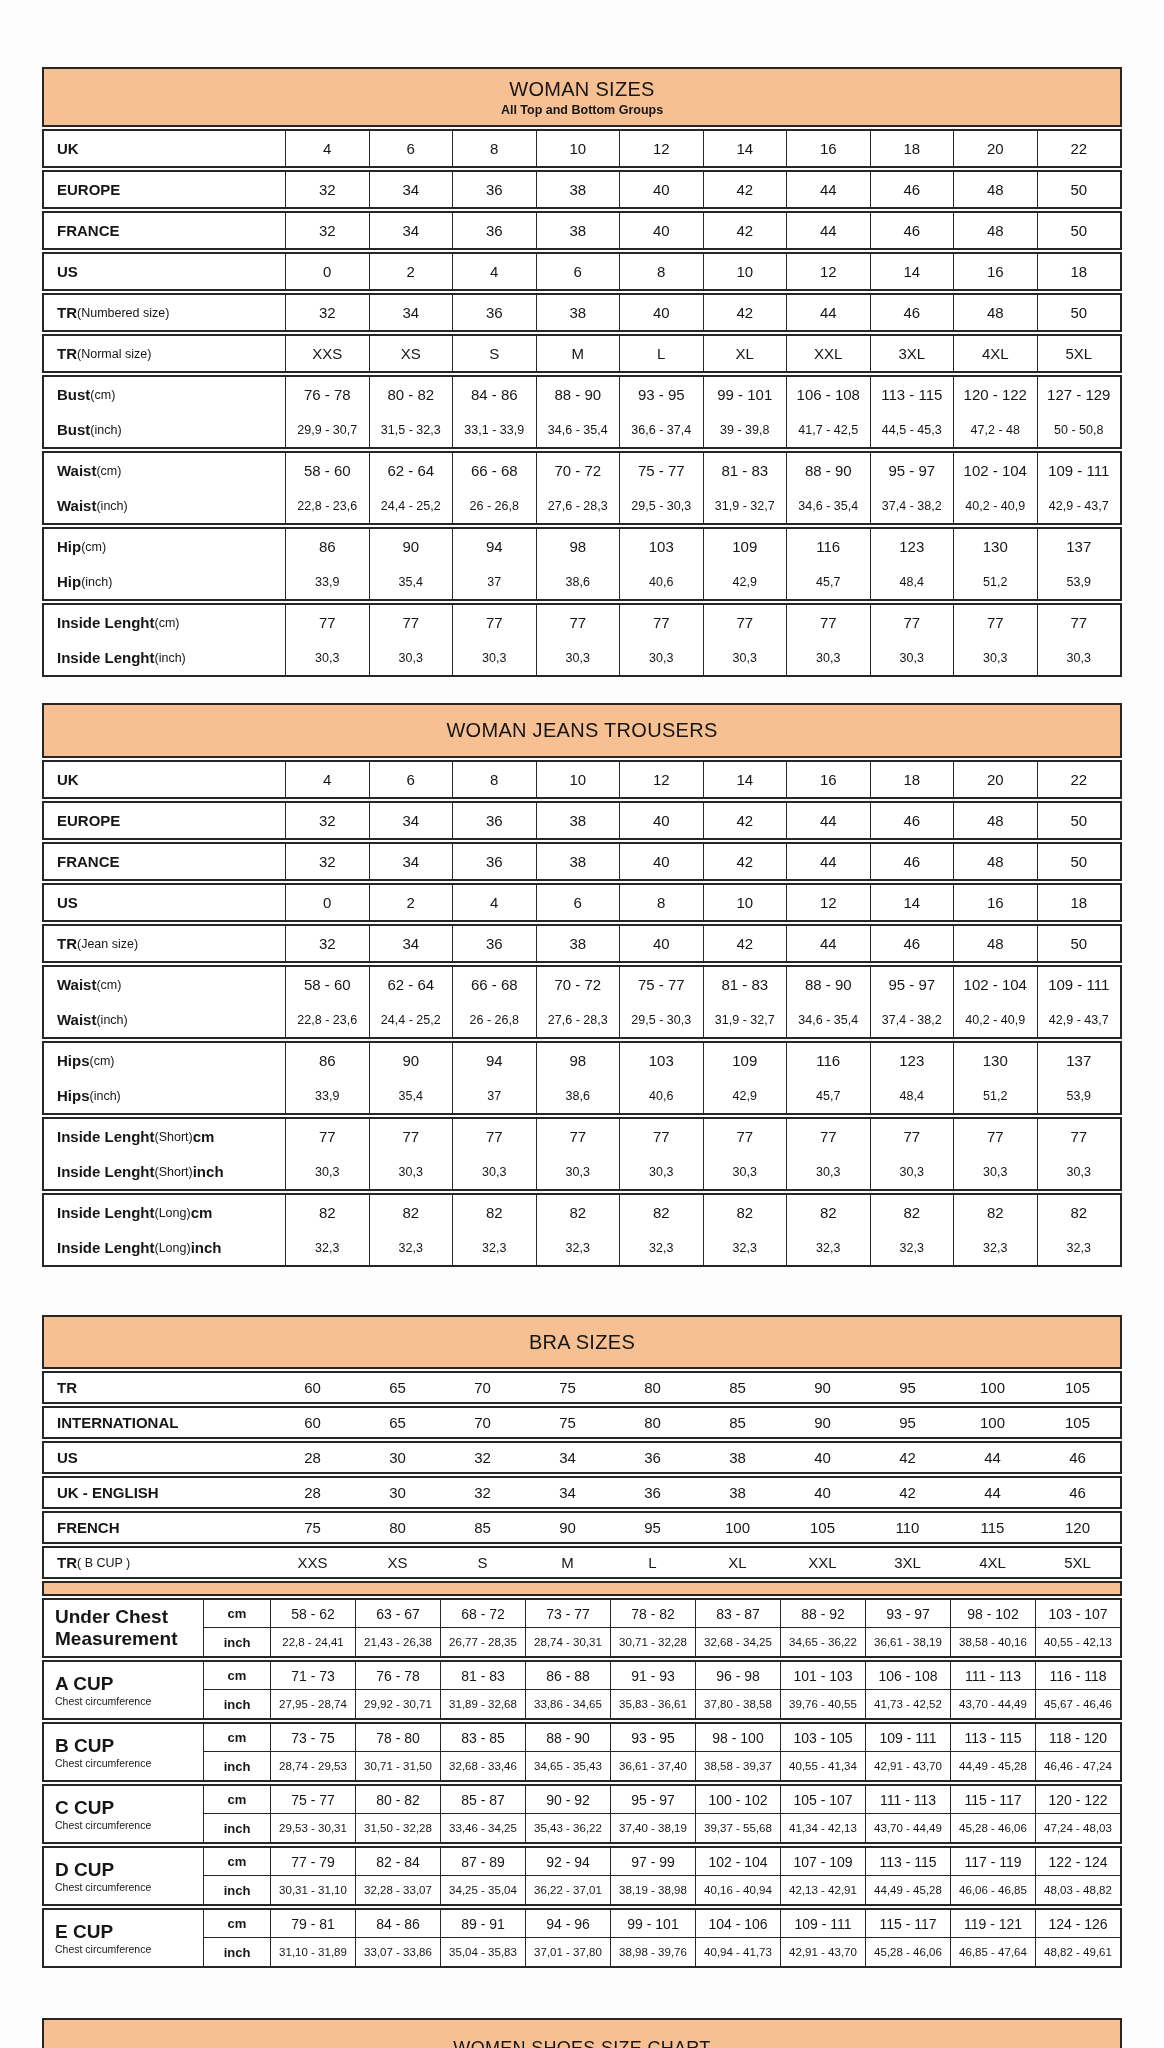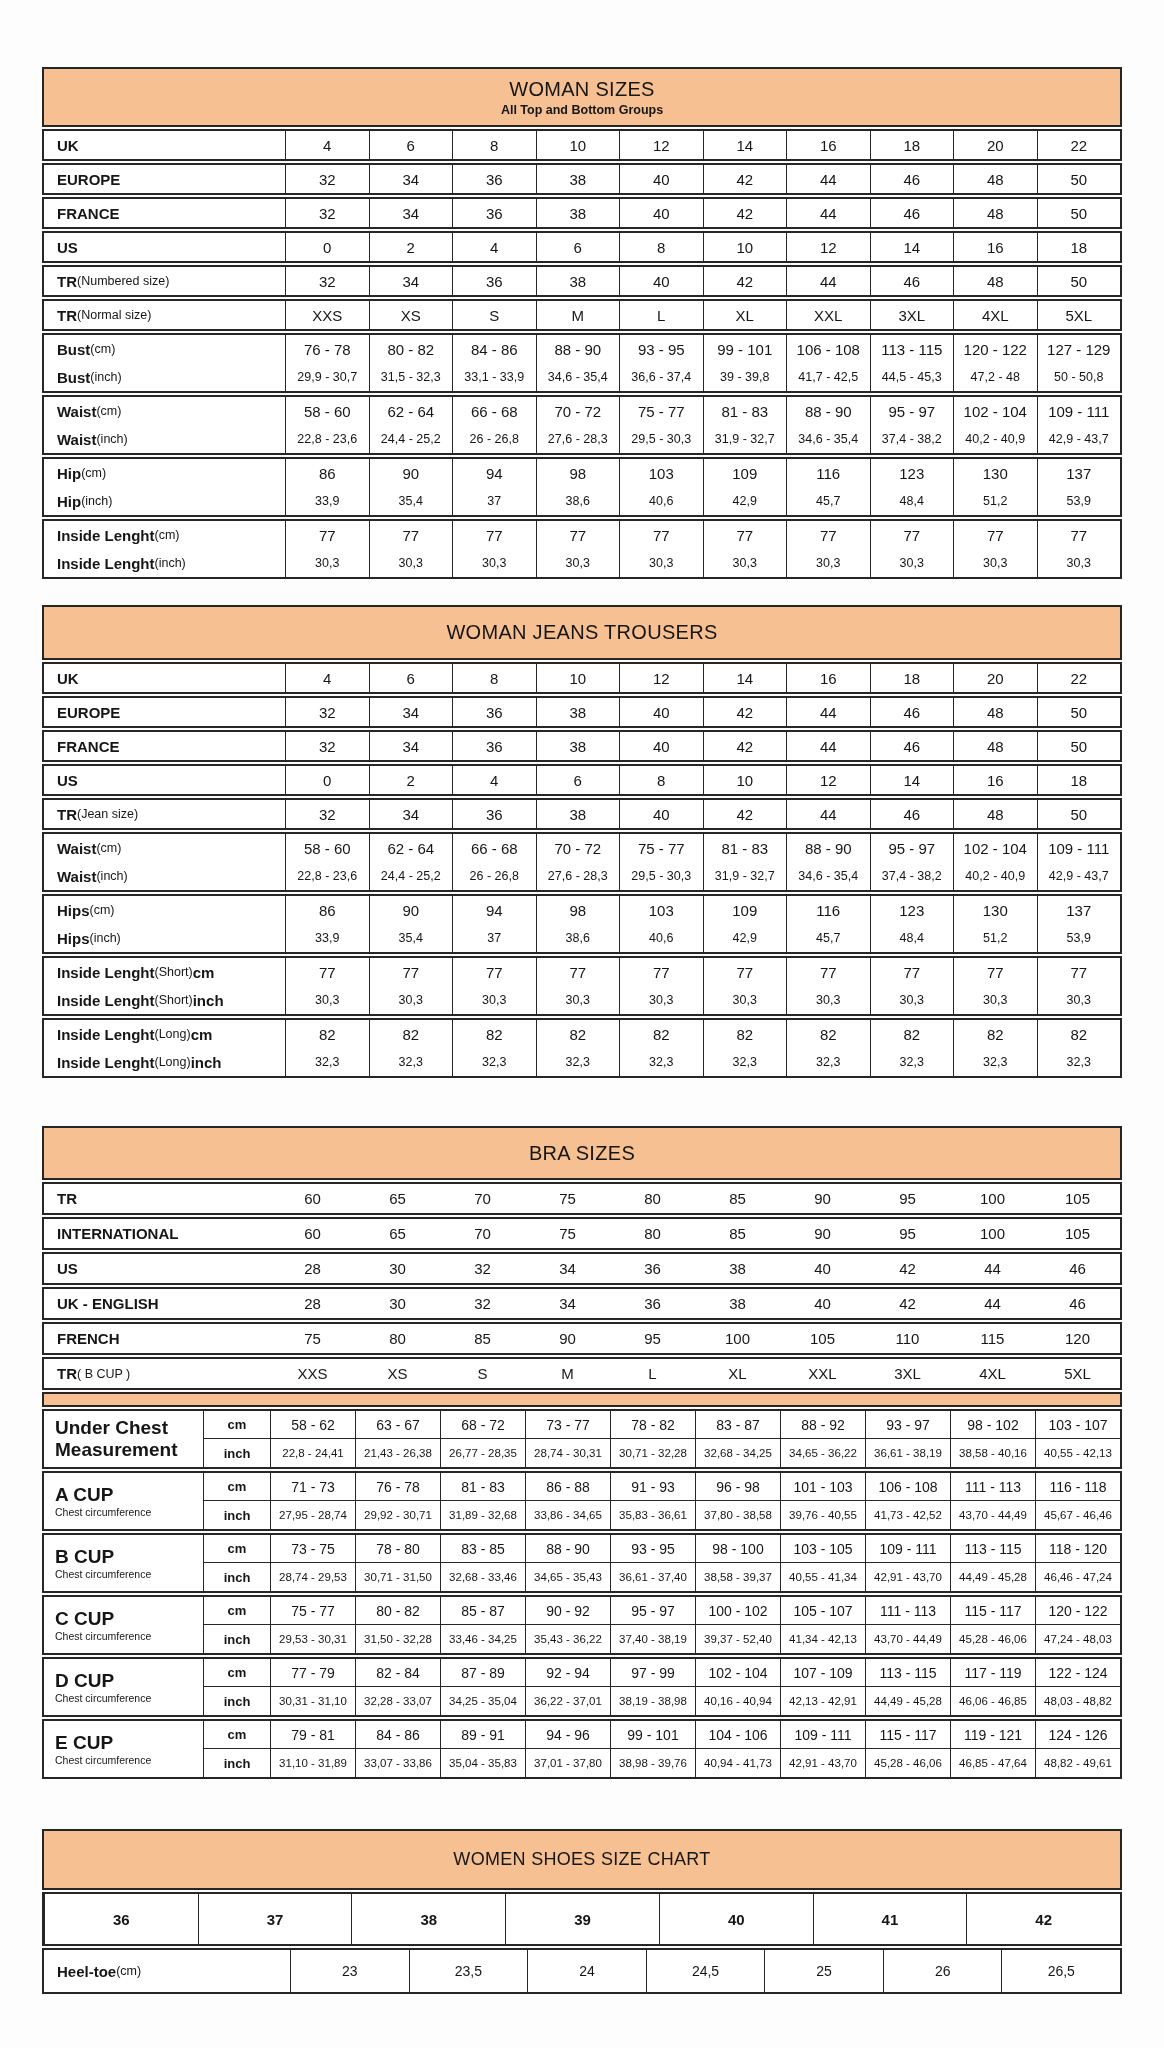--- a/index.html
+++ b/index.html
@@ -28,21 +28,21 @@
   .band-t4 { height: 61px; }
   .band .title { font-size: 20px; font-weight: 400; letter-spacing: .3px; }
   .band-t4 .title { font-size: 18px; }
   .band .subtitle { font-size: 12.5px; font-weight: 700; margin-top: 2px; }
 
   .group {
     border: 2px solid var(--line, #262626);
     margin-top: 2px;
     background: #fff;
   }
-  .row { display: flex; align-items: stretch; height: 28px; }
+  .row { display: flex; align-items: stretch; height: 35px; }
   .bra-top .row { height: 29px; }
   .shoes .row-main { height: 50px; }
   .shoes .row-sub { height: 42px; }
 
   .label-cell {
     display: flex; align-items: center;
     padding-left: 13px;
     font-weight: 700; font-size: 15px;
     flex: 0 0 auto;
   }
@@ -709,21 +709,21 @@
               <div class="vcell">115 - 117</div>
               <div class="vcell">120 - 122</div>
             </div>
             <div class="row cup-row small">
               <div class="unit-cell">inch</div>
               <div class="vcell">29,53 - 30,31</div>
               <div class="vcell">31,50 - 32,28</div>
               <div class="vcell">33,46 - 34,25</div>
               <div class="vcell">35,43 - 36,22</div>
               <div class="vcell">37,40 - 38,19</div>
-              <div class="vcell">39,37 - 52,40</div>
+              <div class="vcell">39,37 - 55,68</div>
               <div class="vcell">41,34 - 42,13</div>
               <div class="vcell">43,70 - 44,49</div>
               <div class="vcell">45,28 - 46,06</div>
               <div class="vcell">47,24 - 48,03</div>
             </div>
           </div>
         </div>
         <div class="group cup-group">
           <div class="cup-label">
             <div class="cup-title">D CUP</div>

